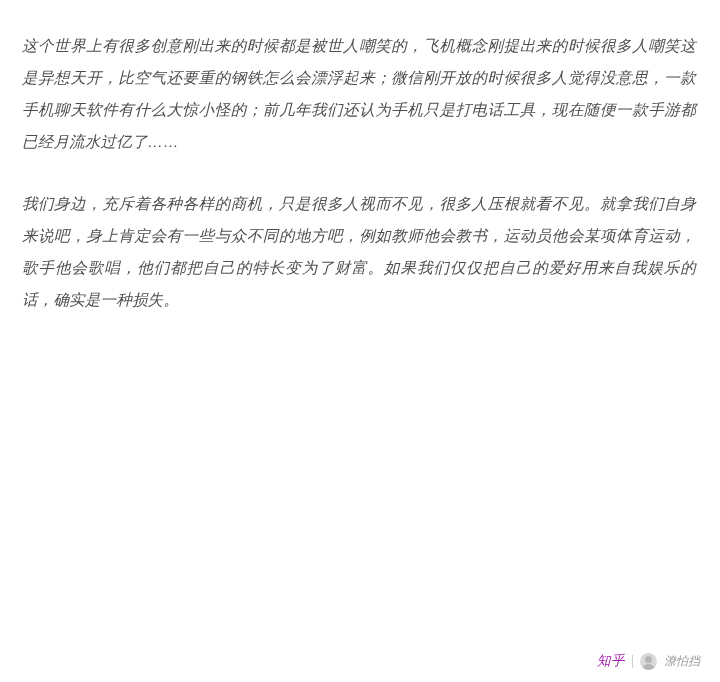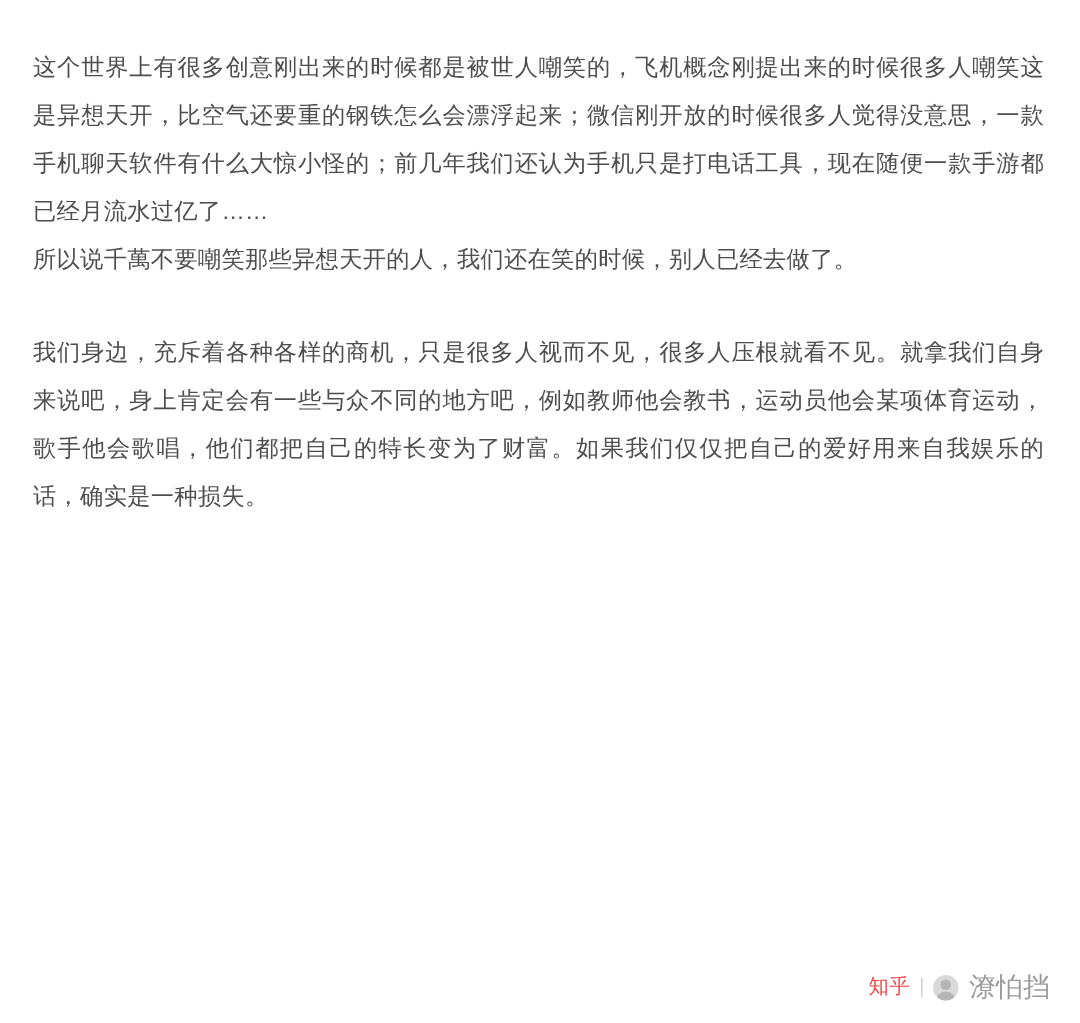--- a/index.html
+++ b/index.html
@@ -14,20 +14,21 @@
     color: #4a4a4a;
     position: relative;
     overflow: hidden;
   }
   .page {
     position: relative;
     width: 720px;
     height: 682px;
     box-sizing: border-box;
     padding: 30px 24px 0 22px;
+    font-style: italic;
   }
   .para {
     font-size: 15.5px;
     line-height: 32px;
     color: #4e4e4e;
     text-align: justify;
     letter-spacing: 0.2px;
     margin: 0;
   }
   .gap-small { height: 0px; }
@@ -39,21 +40,21 @@
     position: absolute;
     right: 20px;
     bottom: 12px;
     display: flex;
     align-items: center;
     gap: 7px;
     color: #9b9b9b;
     font-size: 13.5px;
   }
   .footer .brand {
-    color: #ef4444;
+    color: #a21caf;
     font-size: 13.5px;
     letter-spacing: 0.5px;
   }
   .footer .sep {
     display: inline-block;
     width: 1px;
     height: 13px;
     background: #cfcfcf;
   }
   .avatar {
@@ -80,31 +81,30 @@
     position: absolute;
     width: 13px;
     height: 8px;
     border-radius: 7px 7px 0 0;
     background: #b5b5b5;
     left: 2px;
     top: 11px;
   }
   .author {
     color: #9b9b9b;
-    font-size: 18px;
+    font-size: 12px;
   }
 </style>
 </head>
 <body>
 
 <div class="page">
 
   <p class="para">这个世界上有很多创意刚出来的时候都是被世人嘲笑的，飞机概念刚提出来的时候很多人嘲笑这是异想天开，比空气还要重的钢铁怎么会漂浮起来；微信刚开放的时候很多人觉得没意思，一款手机聊天软件有什么大惊小怪的；前几年我们还认为手机只是打电话工具，现在随便一款手游都已经月流水过亿了……</p>
   <div class="gap-small"></div>
-  <p class="para">所以说千萬不要嘲笑那些异想天开的人，我们还在笑的时候，别人已经去做了。</p>
 
   <div class="gap-block"></div>
   <p class="para">我们身边，充斥着各种各样的商机，只是很多人视而不见，很多人压根就看不见。就拿我们自身来说吧，身上肯定会有一些与众不同的地方吧，例如教师他会教书，运动员他会某项体育运动，歌手他会歌唱，他们都把自己的特长变为了财富。如果我们仅仅把自己的爱好用来自我娱乐的话，确实是一种损失。</p>
 
   <div class="gap-block-2"></div>
 
   <div class="gap-block-3"></div>
 
   <div class="footer">
     <span class="brand">知乎</span>

